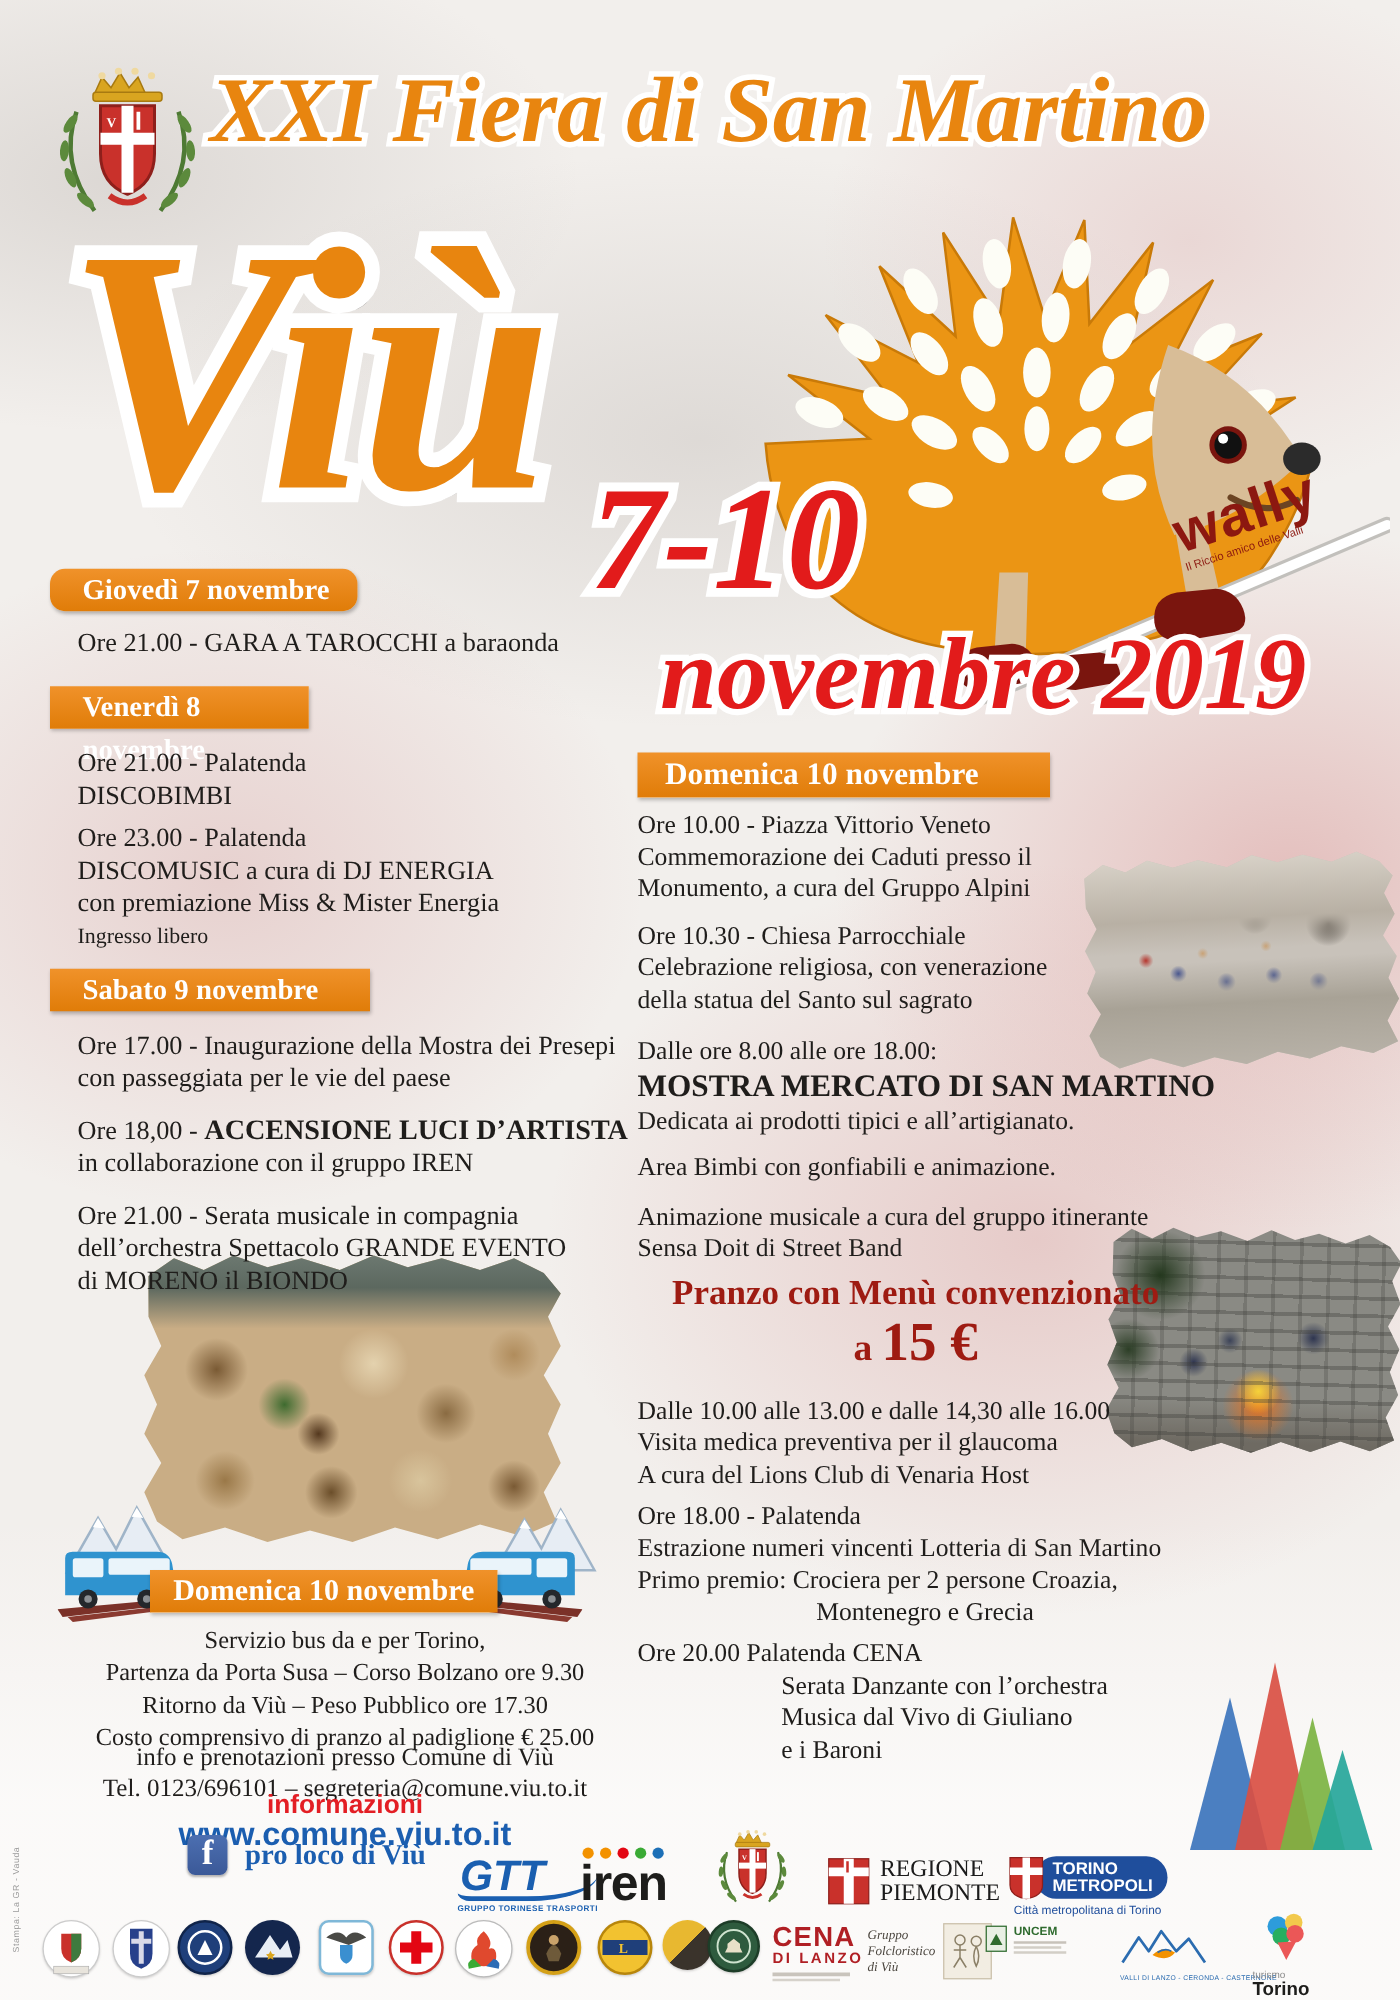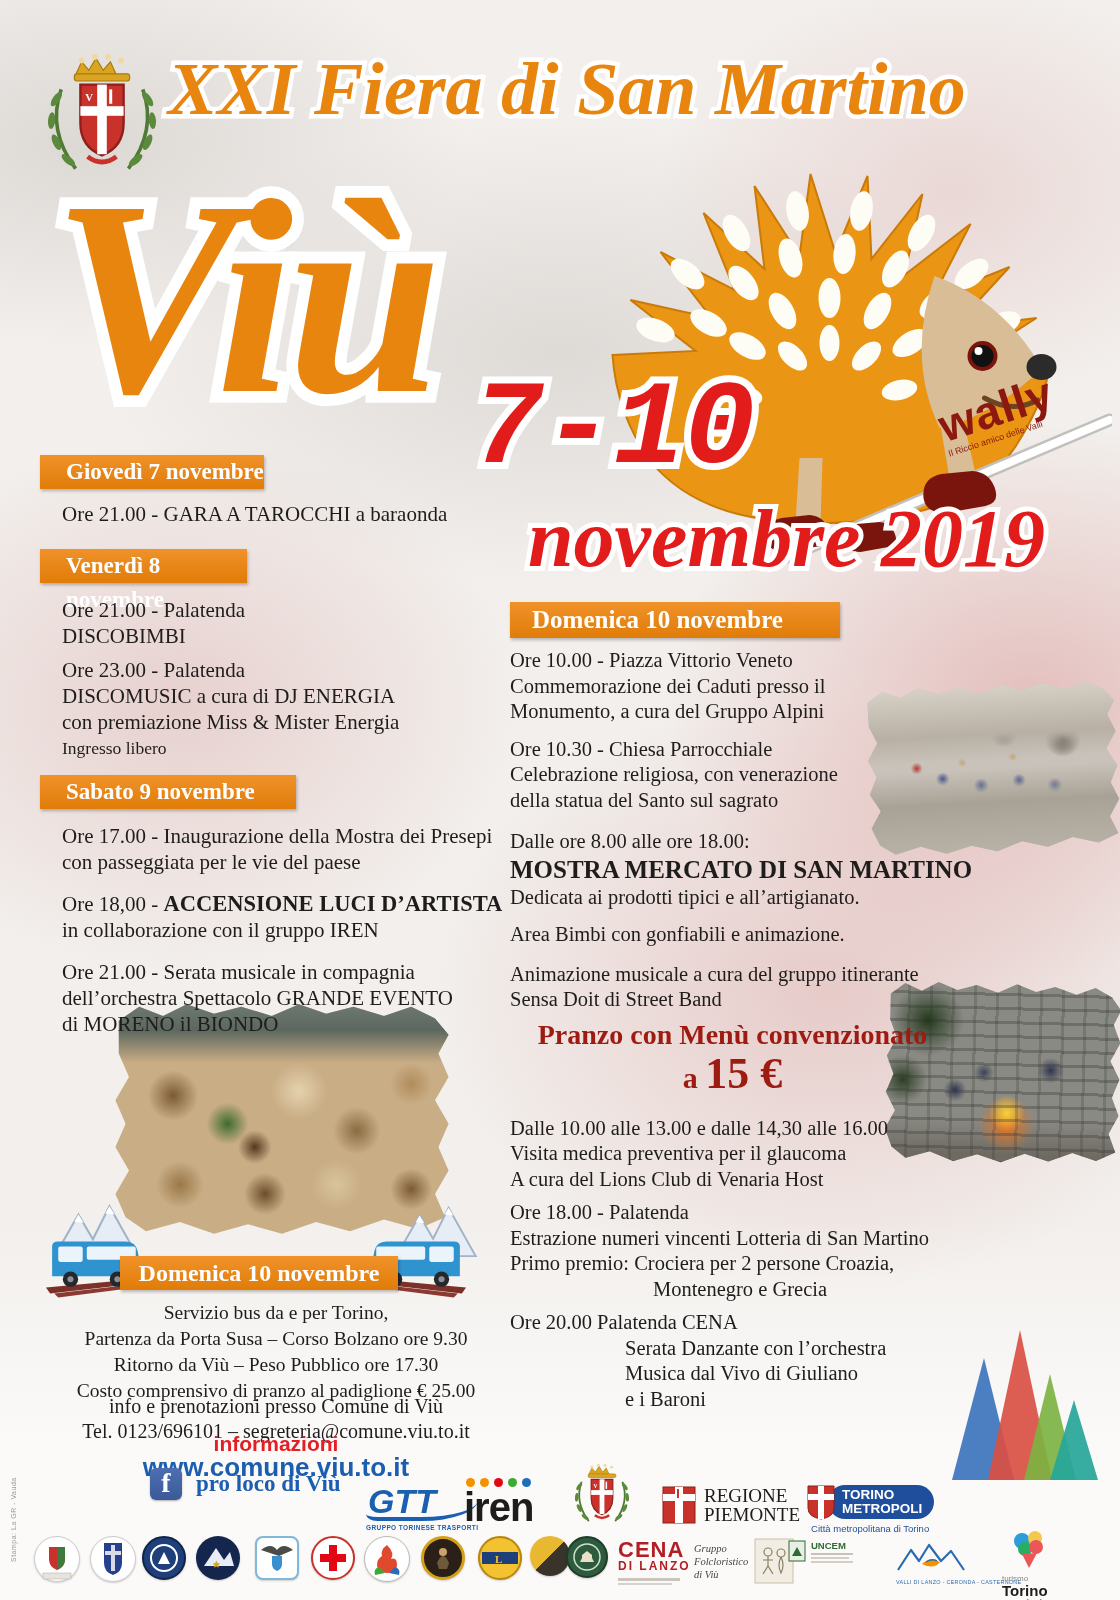--- a/index.html
+++ b/index.html
@@ -16,21 +16,21 @@
       linear-gradient(180deg, rgba(0,0,0,0) 76%, rgba(252,251,250,.9) 90%);}
   .abs{position:absolute;}
   
   .ot{position:relative;z-index:3;display:inline-block;white-space:pre;font-style:italic;font-weight:700;line-height:1;}
   .ot::before{content:attr(data-text);position:absolute;left:0;top:0;white-space:pre;color:#fff;
     -webkit-text-stroke:0.12em #fff;z-index:-1;
     text-shadow:0 0 2px rgba(70,70,70,.85),.025em .035em 0 rgba(95,95,95,.5);}
   .title-main{font-size:74px;color:#E8850F;}
   .town{font-size:278px;color:#E8850F;letter-spacing:-6px;}
   .town.ot::before{-webkit-text-stroke:0.085em #fff;}
-  .dates{font-size:118px;color:#E21B1B;font-family:Liberation Mono, monospace;}
+  .dates{font-size:118px;color:#E21B1B;}
   .monthyear{font-size:82px;color:#E21B1B;}
   
   .band{background:linear-gradient(180deg,#F0922A,#E07C08);color:#fff;font-weight:700;font-size:23px;
     line-height:34px;height:34px;box-shadow:1px 2px 3px rgba(0,0,0,.25);z-index:4;}
   .band.pl{padding-left:26px;box-sizing:border-box;}
   .band.center{text-align:center;}
   
   .para{white-space:pre;font-size:21px;line-height:26px;color:#1f1d1b;}
   .rcol .para{font-size:20.5px;line-height:25.5px;}
   .note{font-size:17.5px;line-height:22px;}
@@ -137,21 +137,21 @@
   </div>
 
   <div class="abs" style="left:472px;top:372px;z-index:3">
     <span class="ot dates" data-text="7-10">7-10</span>
   </div>
   <div class="abs" style="left:528px;top:498px;z-index:3">
     <span class="ot monthyear" data-text="novembre 2019">novembre 2019</span>
   </div>
 
   <div class="abs" style="left:40px;top:455px;width:472px;z-index:4">
-    <div class="band pl" style="width:224px;">Giovedì 7 novembre</div>
+    <div class="band pl" style="width:246px;border-radius:12px;">Giovedì 7 novembre</div>
     <div class="para" style="margin:12px 0 0 22px;">Ore 21.00 - GARA A TAROCCHI a baraonda</div>
     <div class="band pl" style="width:207px;margin-top:22px;">Venerdì 8 novembre</div>
     <div class="para" style="margin:14px 0 0 22px;">Ore 21.00 - Palatenda
 DISCOBIMBI</div>
     <div class="para" style="margin:8px 0 0 22px;">Ore 23.00 - Palatenda
 DISCOMUSIC a cura di DJ ENERGIA
 con premiazione Miss &amp; Mister Energia</div>
     <div class="note" style="margin:2px 0 0 22px;">Ingresso libero</div>
     <div class="band pl" style="width:256px;margin-top:16px;">Sabato 9 novembre</div>
     <div class="para" style="margin:14px 0 0 22px;">Ore 17.00 - Inaugurazione della Mostra dei Presepi

